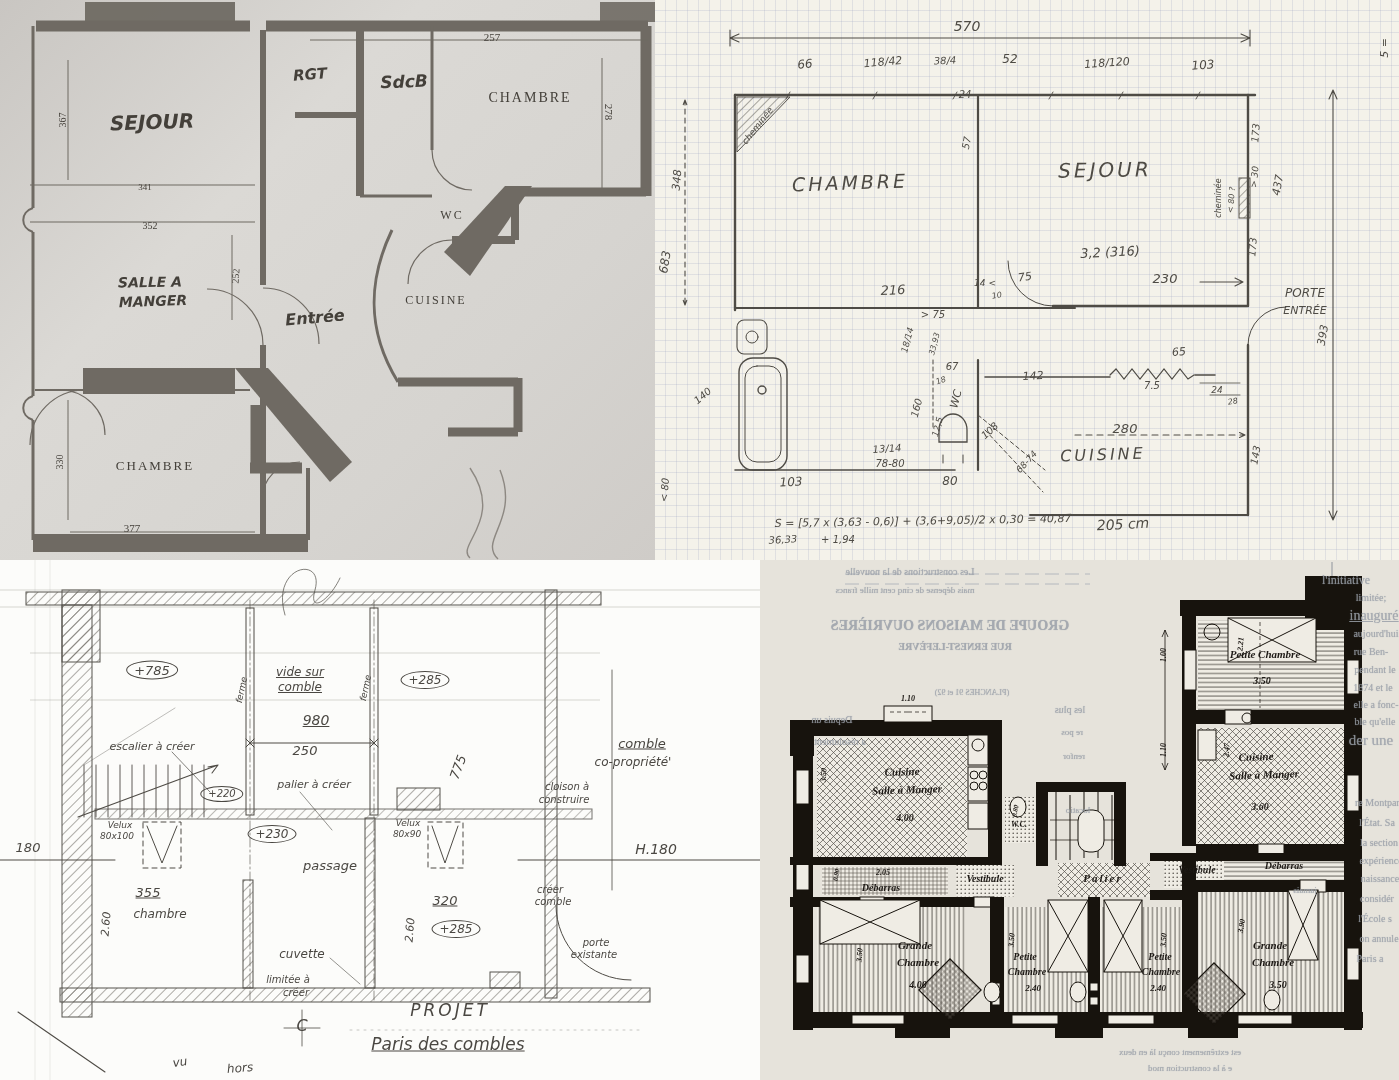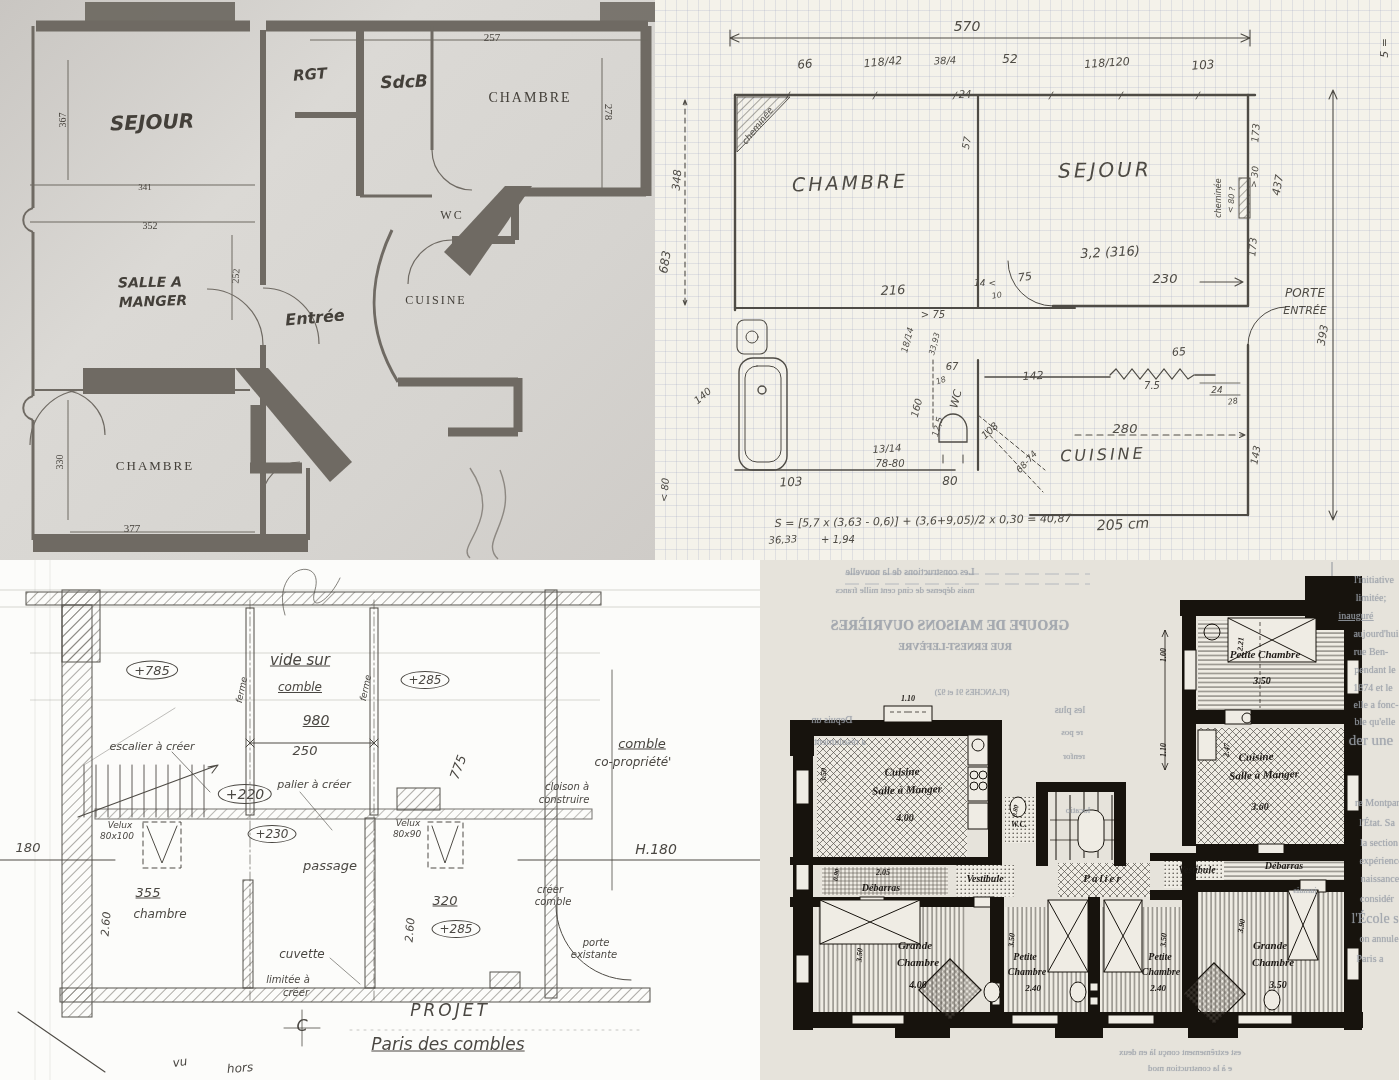--- a/index.html
+++ b/index.html
@@ -268,27 +268,27 @@
         <path d="M556,345 A75,75 0 0 0 631,420"></path>
         <path d="M300,232 L332,270" stroke-width=".6"></path>
         <path d="M330,398 L360,424" stroke-width=".6"></path>
         <path d="M302,450 V486 M284,468 H320" stroke-width=".8"></path>
         <path d="M18,452 L105,512" stroke-width="1.1"></path>
         <path stroke-dasharray="2 5" stroke-width=".6" opacity=".5" d="M350,470 H640"></path>
         <path d="M285,55 C270,5 325,-5 315,30 C308,55 330,40 340,18" stroke-width="1" opacity=".7"></path>
       </g>
     </svg>
   <span class="lbl hand circ" style="left: 152px; top: 110px; font-size: 13px; transform: translate(-50%, -50%);">+785</span>
-      <span class="lbl hand und" style="left: 300px; top: 100px; font-size: 15px; transform: translate(-50%, -50%);">vide sur</span>
+      <span class="lbl hand und" style="left: 300px; top: 112px; font-size: 12px; transform: translate(-50%, -50%);">vide sur</span>
       <span class="lbl hand und" style="left: 300px; top: 127px; font-size: 12px; transform: translate(-50%, -50%);">comble</span>
       <span class="lbl hand circ" style="left: 425px; top: 120px; font-size: 12px; transform: translate(-50%, -50%);">+285</span>
       <span class="lbl hand und" style="left: 316px; top: 160px; font-size: 14px; transform: translate(-50%, -50%);">980</span>
       <span class="lbl hand" style="left: 305px; top: 190px; font-size: 13px; transform: translate(-50%, -50%);">250</span>
       <span class="lbl hand" style="left: 152px; top: 186px; font-size: 11px; transform: translate(-50%, -50%);">escalier à créer</span>
-      <span class="lbl hand circ" style="left: 222px; top: 234px; font-size: 14px; transform: translate(-50%, -50%); margin-left: 23px;">+220</span>
+      <span class="lbl hand circ" style="left: 222px; top: 234px; font-size: 10px; transform: translate(-50%, -50%);">+220</span>
       <span class="lbl hand" style="left: 314px; top: 224px; font-size: 11px; transform: translate(-50%, -50%);">palier à créer</span>
       <span class="lbl hand circ" style="left: 272px; top: 274px; font-size: 12px; transform: translate(-50%, -50%);">+230</span>
       <span class="lbl hand" style="left: 330px; top: 278px; font-size: 13px; transform: translate(-50%, -50%); margin-top: 27px;">passage</span>
       <span class="lbl hand" style="left: 120px; top: 265px; font-size: 9px; transform: translate(-50%, -50%);">Velux</span>
       <span class="lbl hand" style="left: 117px; top: 276px; font-size: 9px; transform: translate(-50%, -50%);">80x100</span>
       <span class="lbl hand" style="left: 408px; top: 263px; font-size: 9px; transform: translate(-50%, -50%);">Velux</span>
       <span class="lbl hand" style="left: 407px; top: 274px; font-size: 9px; transform: translate(-50%, -50%);">80x90</span>
       <span class="lbl hand" style="left: 242px; top: 130px; font-size: 9px; transform: translate(-50%, -50%) rotate(-78deg);">ferme</span>
       <span class="lbl hand" style="left: 366px; top: 128px; font-size: 9px; transform: translate(-50%, -50%) rotate(-78deg);">ferme</span>
       <span class="lbl hand" style="left: 458px; top: 207px; font-size: 13px; transform: translate(-50%, -50%) rotate(-70deg);">775</span>
@@ -508,36 +508,36 @@
       <span class="lbl gm b" style="left: 190px; top: 66px; font-size: 14px; transform: translate(-50%, -50%) scaleX(-1);">GROUPE DE MAISONS OUVRIÈRES</span>
       <span class="lbl gm b" style="left: 195px; top: 87px; font-size: 10px; transform: translate(-50%, -50%) scaleX(-1);">RUE ERNEST-LEFÈVRE</span>
       <span class="lbl gm" style="left: 212px; top: 133px; font-size: 8px; transform: translate(-50%, -50%) scaleX(-1);">(PLANCHES 91 et 92)</span>
       <span class="lbl gm" style="left: 72px; top: 160px; font-size: 10px; transform: translate(-50%, -50%) scaleX(-1);">Depuis un</span>
       <span class="lbl gm" style="left: 80px; top: 182px; font-size: 10px; transform: translate(-50%, -50%) scaleX(-1);">a résolument</span>
       <span class="lbl gm" style="left: 310px; top: 150px; font-size: 10px; transform: translate(-50%, -50%) scaleX(-1);">les plus</span>
       <span class="lbl gm" style="left: 312px; top: 172px; font-size: 9px; transform: translate(-50%, -50%) scaleX(-1);">re pos</span>
       <span class="lbl gm" style="left: 314px; top: 196px; font-size: 9px; transform: translate(-50%, -50%) scaleX(-1);">renfor</span>
       <span class="lbl gm" style="left: 318px; top: 250px; font-size: 9px; transform: translate(-50%, -50%) scaleX(-1);">locatio</span>
       <span class="lbl gm" style="left: 545px; top: 330px; font-size: 9px; transform: translate(-50%, -50%) scaleX(-1);">jamais</span>
-      <span class="lbl g" style="left: 614px; top: 20px; font-size: 10px; transform: translate(-50%, -50%);">l'initiative</span>
+      <span class="lbl g" style="left: 586px; top: 20px; font-size: 12px; transform: translate(-50%, -50%);">l'initiative</span>
       <span class="lbl g" style="left: 611px; top: 38px; font-size: 10px; transform: translate(-50%, -50%);">limitée;</span>
-      <span class="lbl g" style="left: 596px; top: 56px; font-size: 10px; transform: translate(-50%, -50%); text-decoration: underline;">inauguré</span>
+      <span class="lbl g" style="left: 614px; top: 56px; font-size: 14px; transform: translate(-50%, -50%); text-decoration: underline;">inauguré</span>
       <span class="lbl g" style="left: 616px; top: 74px; font-size: 10px; transform: translate(-50%, -50%);">aujourd'hui</span>
       <span class="lbl g" style="left: 611px; top: 92px; font-size: 10px; transform: translate(-50%, -50%);">rue Ben-</span>
       <span class="lbl g" style="left: 615px; top: 110px; font-size: 10px; transform: translate(-50%, -50%);">pendant le</span>
       <span class="lbl g" style="left: 613px; top: 128px; font-size: 10px; transform: translate(-50%, -50%);">1874 et le</span>
       <span class="lbl g" style="left: 616px; top: 145px; font-size: 10px; transform: translate(-50%, -50%);">elle a fonc-</span>
       <span class="lbl g" style="left: 615px; top: 162px; font-size: 10px; transform: translate(-50%, -50%);">ble qu'elle</span>
       <span class="lbl g" style="left: 611px; top: 180px; font-size: 15px; transform: translate(-50%, -50%);">der une</span>
       <span class="lbl g" style="left: 624px; top: 243px; font-size: 10px; transform: translate(-50%, -50%);">re Montparnas</span>
       <span class="lbl g" style="left: 617px; top: 263px; font-size: 10px; transform: translate(-50%, -50%);">l'État. Sa</span>
       <span class="lbl g" style="left: 619px; top: 283px; font-size: 10px; transform: translate(-50%, -50%);">la section</span>
       <span class="lbl g" style="left: 623px; top: 301px; font-size: 10px; transform: translate(-50%, -50%);">expériences</span>
       <span class="lbl g" style="left: 620px; top: 319px; font-size: 10px; transform: translate(-50%, -50%);">naissance</span>
       <span class="lbl g" style="left: 617px; top: 339px; font-size: 10px; transform: translate(-50%, -50%);">considér</span>
-      <span class="lbl g" style="left: 615px; top: 359px; font-size: 14px; transform: translate(-50%, -50%);">l'École s</span>
+      <span class="lbl g" style="left: 615px; top: 359px; font-size: 10px; transform: translate(-50%, -50%);">l'École s</span>
       <span class="lbl g" style="left: 619px; top: 379px; font-size: 10px; transform: translate(-50%, -50%);">on annule</span>
       <span class="lbl g" style="left: 610px; top: 399px; font-size: 10px; transform: translate(-50%, -50%);">Paris a</span>
       <span class="lbl gm" style="left: 420px; top: 492px; font-size: 9px; transform: translate(-50%, -50%) scaleX(-1);">est extrêmement conçu là en deux</span>
       <span class="lbl gm" style="left: 430px; top: 508px; font-size: 9px; transform: translate(-50%, -50%) scaleX(-1);">e à la construction mod</span>
     </div>
 
 </div>
 
 </body></html>

